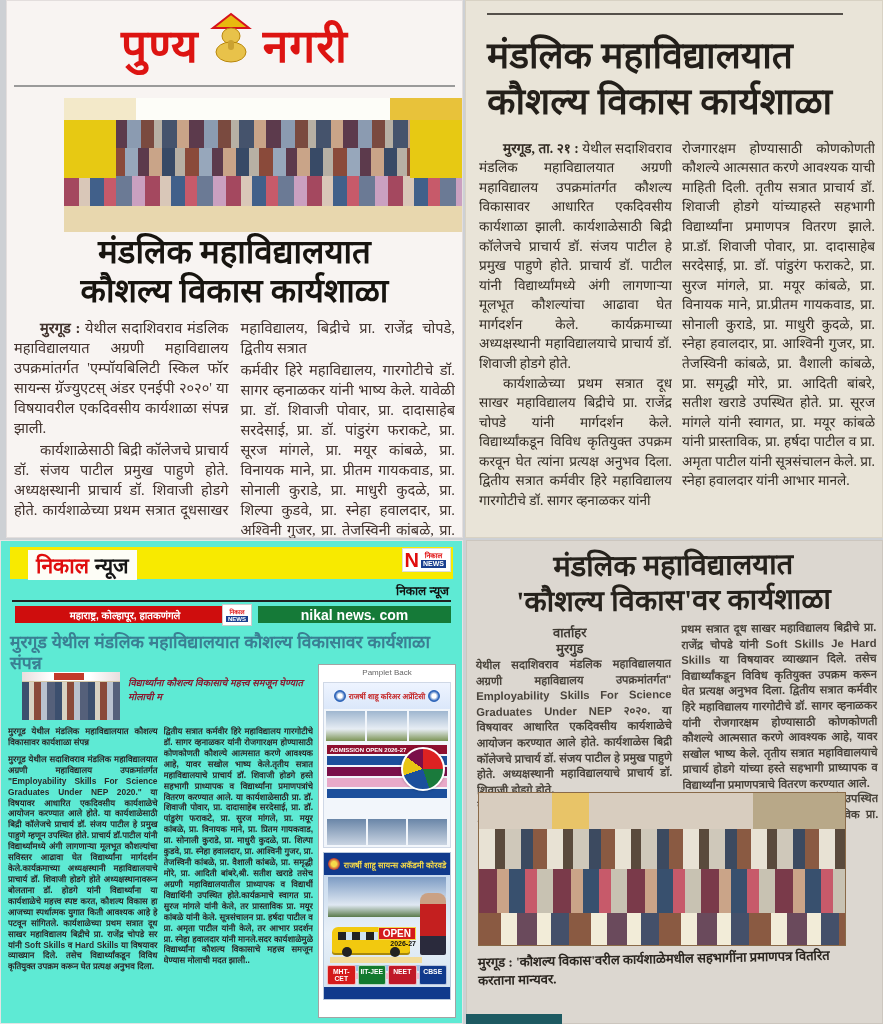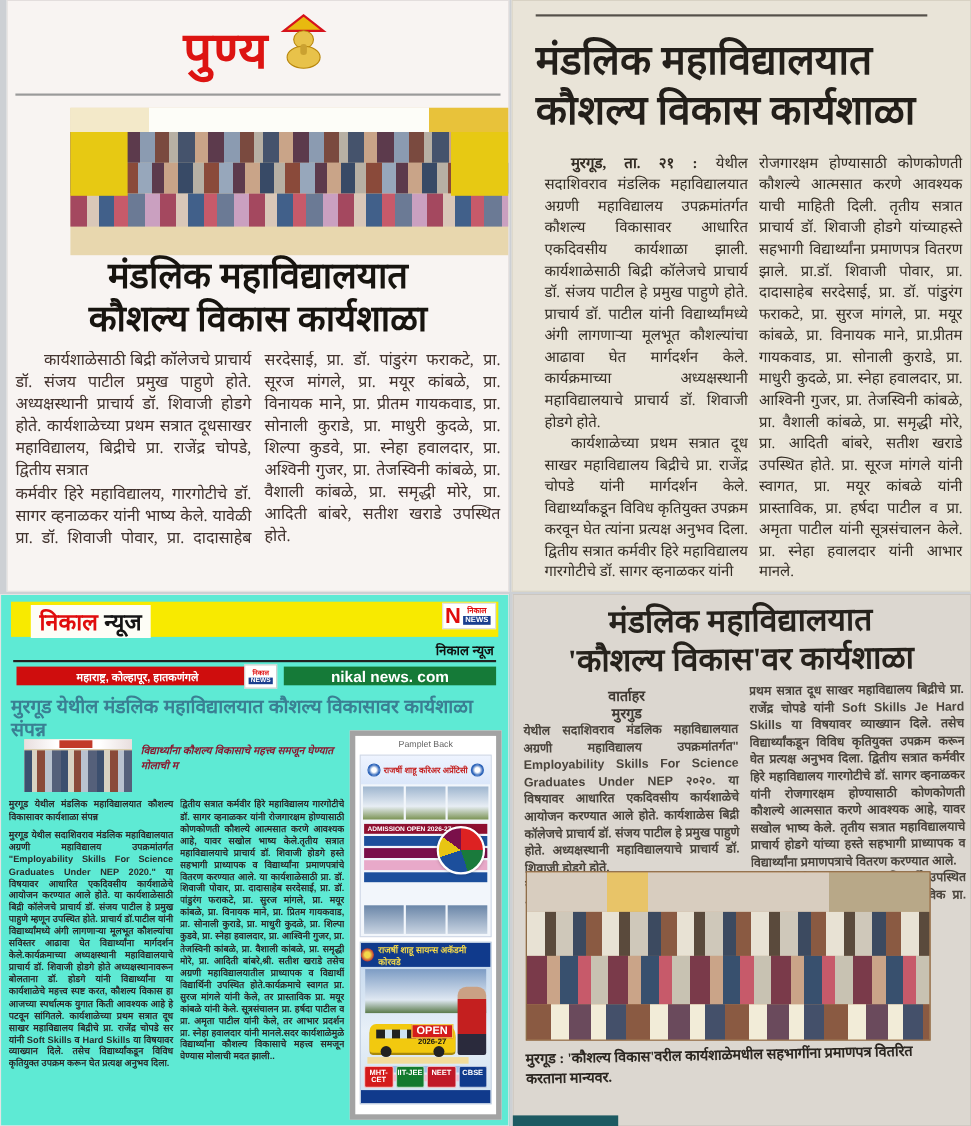--- a/index.html
+++ b/index.html
@@ -21,21 +21,21 @@
   #tl h1 { text-align:center; font-size:33px; line-height:1.18; color:#17140f; margin-top:146px; font-weight:bold; }
   #tl .body { margin:8px 8px 0 8px; height:240px; column-count:2; column-gap:12px; text-align:justify; font-size:14.6px; line-height:1.37; color:#42332e; overflow:hidden; }
   #tl .body p { margin-bottom:2px; }
   #tl .body p.indent { text-indent:26px; }
   .boldlead { font-weight:bold; }
 
   
   #tr { left:465px; top:0; width:418px; height:538px; background:#e9e4d8; box-shadow:0 0 0 1px #d8d2c4 inset; }
   #tr .rule { border-top:2px solid #55504a; margin:13px 40px 0 22px; }
   #tr h1 { font-size:37px; line-height:1.24; font-weight:bold; color:#231f1a; margin:18px 0 0 22px; }
-  #tr .body { display:flex; gap:10px; margin:14px 8px 0 30px; }
+  #tr .body { display:flex; gap:10px; margin:14px 8px 0 14px; }
   #tr .col { width:50%; text-align:justify; font-size:13.6px; line-height:1.44; color:#332c24; height:390px; overflow:hidden; }
   #tr .col p.indent { text-indent:24px; }
 
   
   #bl { left:0; top:540px; width:463px; height:484px; background:#5eead4; box-shadow:0 0 0 1px #e4e4e4 inset; }
   .yellowbar { position:absolute; left:10px; top:7px; width:443px; height:32px; background:#f8ea00; }
   .nk-title { position:absolute; left:18px; top:3px; background:#fdfdf6; padding:1px 8px; font-family:"Liberation Sans",sans-serif; font-weight:bold; font-size:21px; }
   .nk-title .red { color:#e00d0d; } .nk-title .blk { color:#151515; }
   .nk-logo { position:absolute; right:2px; top:1px; background:#fff; border:1px solid #ddd; padding:1px 4px 1px 2px; display:flex; align-items:center; gap:2px; }
   .nk-logo .nbig { color:#e00d0d; font-family:"Liberation Sans",sans-serif; font-weight:bold; font-size:20px; line-height:1; }
@@ -49,42 +49,42 @@
   .nk-greenbar { position:absolute; left:258px; top:66px; width:193px; height:17px; background:#157a38; color:#fff; font-family:"Liberation Sans",sans-serif; font-weight:bold; font-size:14px; display:flex; align-items:center; justify-content:center; }
   #bl h2 { position:absolute; left:10px; top:92px; width:440px; color:#3a7f93; font-family:"Liberation Sans",sans-serif; font-weight:bold; font-size:17.5px; line-height:1.2; }
   .photo-bl { position:absolute; left:22px; top:132px; width:98px; height:48px; background:#efe3c8; overflow:hidden; }
   .photo-bl .banner { height:10px; background:linear-gradient(90deg,#e8dede,#fff 30% 70%,#e8dede); border-bottom:1px solid #d6c9a8; position:relative; }
   .photo-bl .banner i { position:absolute; left:32px; top:1px; width:30px; height:7px; background:#c23a2a; }
   .photo-bl .ppl { height:38px; background:repeating-linear-gradient(90deg,#3c4f6e 0 7px,#d8d2c2 7px 12px,#8a4a3a 12px 19px,#b9c2cf 19px 25px,#55607a 25px 33px); }
   .nk-capt { position:absolute; left:128px; top:136px; width:182px; color:#8a1a30; font-family:"Liberation Sans",sans-serif; font-weight:bold; font-style:italic; font-size:9.5px; line-height:1.5; }
   .nk-cols { position:absolute; left:8px; top:186px; width:305px; height:292px; display:flex; gap:6px; }
   .nk-col { width:50%; font-family:"Liberation Sans",sans-serif; font-weight:bold; font-size:8.4px; line-height:1.3; color:#2b2b2b; text-align:justify; overflow:hidden; }
   .nk-col .lead { margin-bottom:6px; }
-  .pam { position:absolute; left:318px; top:124px; width:138px; height:354px; border:5px solid #a3a3a3; background:#fff; }
+  .pam { position:absolute; left:318px; top:124px; width:138px; height:354px; border:1px solid #a3a3a3; background:#fff; }
   .pam .lab { text-align:center; font-family:"Liberation Sans",sans-serif; font-size:8px; color:#666; padding:3px 0; }
   .ad1 { margin:2px 4px; height:166px; background:#f2f6fb; border:1px solid #cfd8e6; position:relative; overflow:hidden; }
   .ad1 .hd { height:26px; background:linear-gradient(180deg,#eef4ff,#dbe7fa); display:flex; align-items:center; justify-content:center; gap:3px; }
   .ad1 .hd .t { color:#c42323; font-family:"Liberation Sans",sans-serif; font-weight:bold; font-size:7.5px; }
   .dot-badge { width:12px; height:12px; border-radius:50%; background:radial-gradient(circle,#fff 30%,#2a62b8 70%); border:1px solid #2a62b8; }
   .ad1 .blds { display:flex; gap:2px; padding:2px; }
   .ad1 .blds i { flex:1; height:30px; background:linear-gradient(180deg,#9fb6cf,#e7edf4 60%,#7c9455); }
   .bar { height:9px; margin:2px 3px; font-family:"Liberation Sans",sans-serif; font-weight:bold; font-size:6px; color:#fff; display:flex; align-items:center; padding-left:3px; }
   .bar.dred { background:#8f1030; } .bar.blue { background:#1c4f9c; } .bar.mar { background:#7a0f4a; } .bar.pink { background:#e8a9c9; color:#7a0f4a; }
   .ad1 .pie { position:absolute; right:5px; top:64px; width:44px; height:44px; border-radius:50%; background:conic-gradient(#d22 0 25%,#1a7a3c 25% 45%,#1c4f9c 45% 70%,#e8c513 70% 85%,#7a0f4a 85%); border:2px solid #fff; box-shadow:0 0 3px rgba(0,0,0,.3); }
   .ad1 .ft { position:absolute; bottom:2px; left:3px; right:3px; height:26px; display:flex; gap:2px; }
   .ad1 .ft i { flex:1; background:linear-gradient(180deg,#6a86a8,#c9d4e2); }
   .ad2 { margin:4px 4px 0 4px; height:148px; background:linear-gradient(180deg,#bcd2ea,#e8f0f8 55%,#cfe0ef); border:1px solid #b8c8dc; position:relative; overflow:hidden; }
   .ad2 .hd { height:22px; background:#103a8c; display:flex; align-items:center; justify-content:center; gap:4px; color:#f4d94a; font-family:"Liberation Sans",sans-serif; font-weight:bold; font-size:8px; }
   .ad2 .hd .dot { width:12px; height:12px; border-radius:50%; background:radial-gradient(circle,#f4d94a 30%,#b33 70%); }
   .ad2 .bld { height:40px; margin:2px 4px; background:linear-gradient(180deg,#7d9cc4,#dfe8f2 70%,#5a7a4a); }
   .bus { position:absolute; left:8px; top:74px; width:78px; height:26px; background:#f2c90f; border-radius:6px 10px 3px 3px; box-shadow:0 2px 0 #a8880a; }
   .bus:before { content:""; position:absolute; left:6px; top:5px; right:6px; height:8px; background:repeating-linear-gradient(90deg,#222 0 8px,#cfe3f2 8px 14px); }
   .bus:after { content:""; position:absolute; bottom:-4px; left:10px; width:10px; height:10px; background:#222; border-radius:50%; box-shadow:48px 0 0 #222; }
   .student { position:absolute; right:4px; top:40px; width:26px; height:62px; background:linear-gradient(180deg,#caa184 0 18%, #c41f1f 18% 70%, #2a2a3c 70%); border-radius:8px 8px 2px 2px; }
-  .openbadge { position:absolute; right:34px; top:74px; text-align:center; }
+  .openbadge { position:absolute; right:34px; top:74px; text-align:right; }
   .openbadge .o { background:#d41b1b; color:#fff; font-family:"Liberation Sans",sans-serif; font-weight:bold; font-size:10px; padding:0 4px; border:1px solid #f4d94a; }
   .openbadge .y { font-family:"Liberation Sans",sans-serif; font-weight:bold; font-size:7px; color:#111; }
   .ad2 .lines { position:absolute; left:6px; top:104px; width:92px; }
   .ad2 .lines i { display:block; height:6px; margin-bottom:2px; }
   .ad2 .lines i:nth-child(1){ background:#f2dc9a; } .ad2 .lines i:nth-child(2){ background:#9ec2e8; } .ad2 .lines i:nth-child(3){ background:#f0b8cf; }
   .btnrow { position:absolute; left:3px; right:3px; bottom:14px; display:flex; gap:2px; }
   .btnrow b { flex:1; color:#fff; font-family:"Liberation Sans",sans-serif; font-size:6.8px; text-align:center; padding:2px 0; border-radius:2px; border:1px solid rgba(255,255,255,.7); }
   .btnrow b:nth-child(1){ background:#d41b1b; } .btnrow b:nth-child(2){ background:#127a2e; } .btnrow b:nth-child(3){ background:#c01828; } .btnrow b:nth-child(4){ background:#103a8c; }
   .ad2 .contact { position:absolute; left:0; right:0; bottom:0; height:12px; background:#103a8c; }
 
@@ -111,35 +111,37 @@
   <div class="masthead">
     <span>पुण्य</span>
     <span>
       <svg width="52" height="52" viewBox="0 0 52 52">
         <polygon points="26,2 8,16 44,16" fill="#e8b90f" stroke="#d6131c" stroke-width="2"></polygon>
         <ellipse cx="26" cy="24" rx="9" ry="8" fill="#e8c24a" stroke="#b8860b"></ellipse>
         <ellipse cx="26" cy="40" rx="15" ry="10" fill="#e8c24a" stroke="#b8860b"></ellipse>
         <rect x="23" y="28" width="6" height="10" rx="3" fill="#caa131"></rect>
       </svg>
     </span>
+    <span>नगरी</span>
   </div>
   <div class="rule"></div>
   <div class="photo-tl">
     <div class="strip"></div>
     <div class="crowd-row"></div>
     <div class="crowd-row r2"></div>
     <div class="crowd-row r3"></div>
     <div class="yellow-l"></div>
     <div class="yellow-r"></div>
   </div>
   <h1>
     <span>मंडलिक महाविद्यालयात</span><br>
     <span>कौशल्य विकास कार्यशाळा</span>
   </h1>
   <div class="body">
+    <p class="indent"><span class="boldlead">मुरगूड :</span><span> येथील सदाशिवराव मंडलिक महाविद्यालयात अग्रणी महाविद्यालय उपक्रमांतर्गत 'एम्पॉयबिलिटी स्किल फॉर सायन्स ग्रॅज्युएटस् अंडर एनईपी २०२०' या विषयावरील एकदिवसीय कार्यशाळा संपन्न झाली.</span></p>
     <p class="indent">कार्यशाळेसाठी बिद्री कॉलेजचे प्राचार्य डॉ. संजय पाटील प्रमुख पाहुणे होते. अध्यक्षस्थानी प्राचार्य डॉ. शिवाजी होडगे होते. कार्यशाळेच्या प्रथम सत्रात दूधसाखर महाविद्यालय, बिद्रीचे प्रा. राजेंद्र चोपडे, द्वितीय सत्रात</p>
     <p>कर्मवीर हिरे महाविद्यालय, गारगोटीचे डॉ. सागर व्हनाळकर यांनी भाष्य केले. यावेळी प्रा. डॉ. शिवाजी पोवार, प्रा. दादासाहेब सरदेसाई, प्रा. डॉ. पांडुरंग फराकटे, प्रा. सूरज मांगले, प्रा. मयूर कांबळे, प्रा. विनायक माने, प्रा. प्रीतम गायकवाड, प्रा. सोनाली कुराडे, प्रा. माधुरी कुदळे, प्रा. शिल्पा कुडवे, प्रा. स्नेहा हवालदार, प्रा. अश्विनी गुजर, प्रा. तेजस्विनी कांबळे, प्रा. वैशाली कांबळे, प्रा. समृद्धी मोरे, प्रा. आदिती बांबरे, सतीश खराडे उपस्थित होते.</p>
   </div>
 </div>
 
 <div class="clip" id="tr">
   <div class="rule"></div>
   <h1>
     <span>मंडलिक महाविद्यालयात</span><br>
     <span>कौशल्य विकास कार्यशाळा</span>

